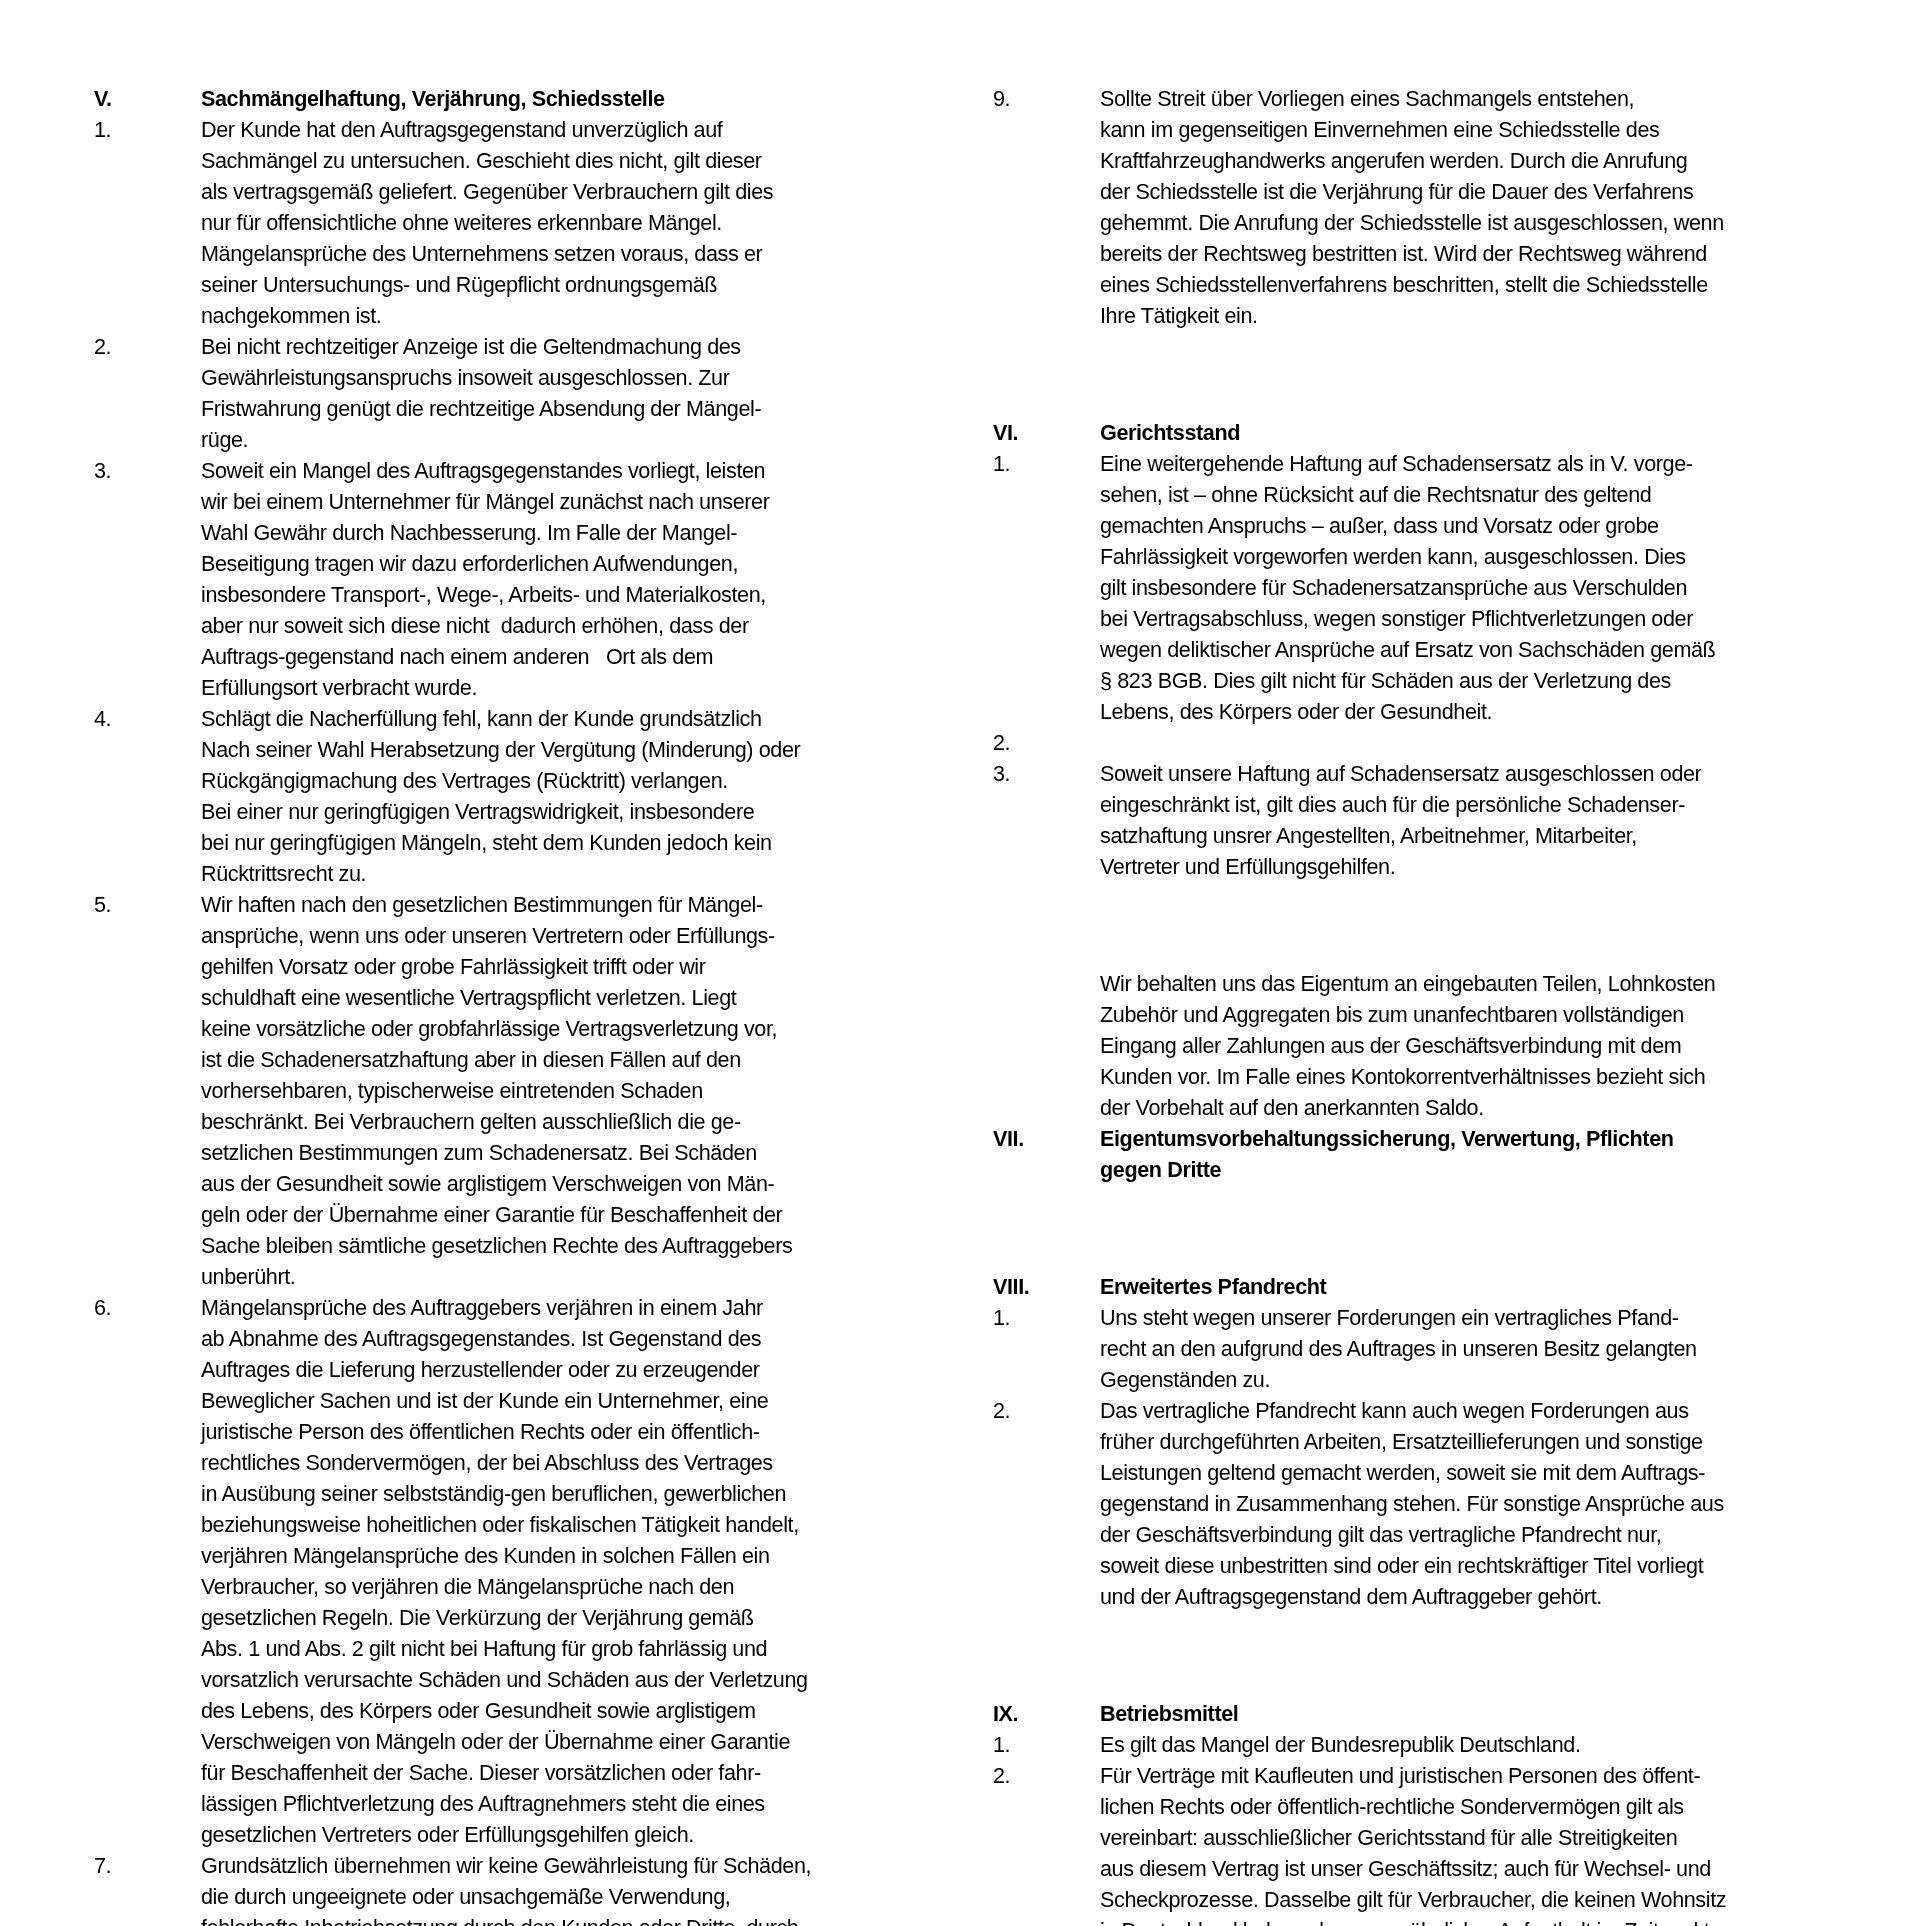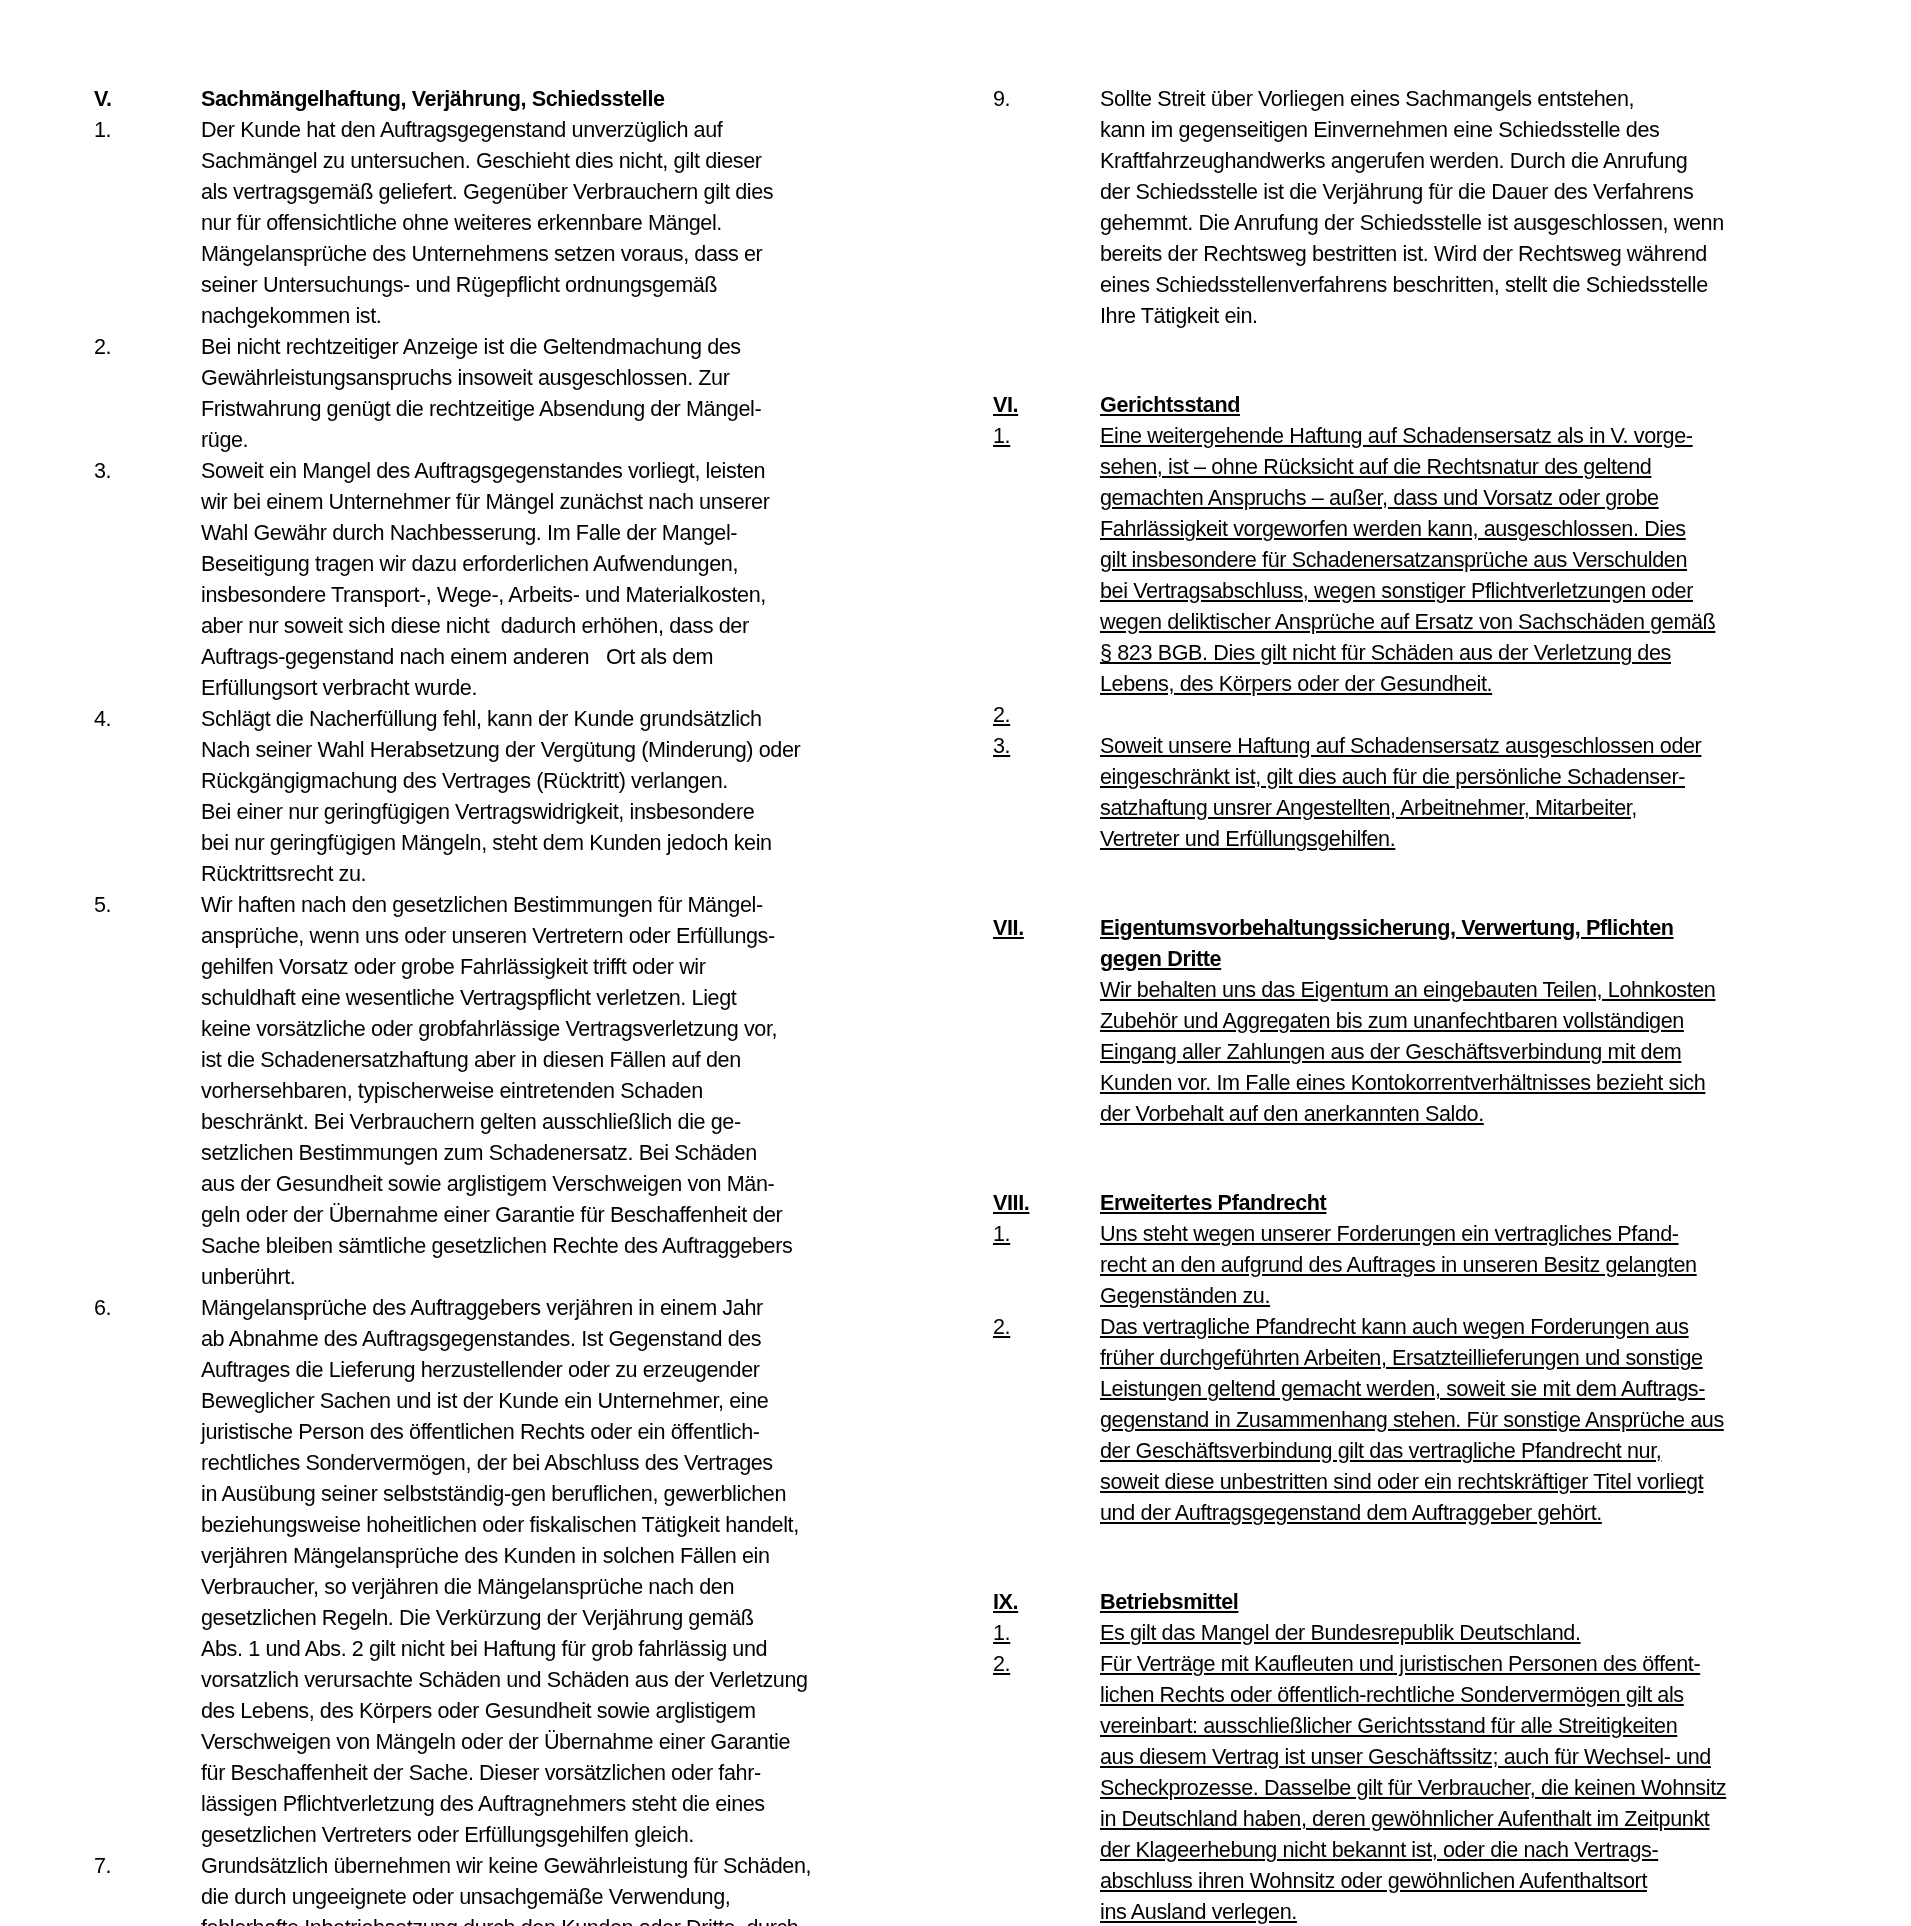--- a/index.html
+++ b/index.html
@@ -21,21 +21,21 @@
   .col {
     position: absolute;
     top: 83px;
     width: 840px;
     font-size: 21.6px;
     line-height: 31px;
     letter-spacing: -0.4px;
   }
   .col-left  { left: 94px; }
   .col-right { left: 993px; }
-  .section + .section { margin-top: 58px; text-decoration: underline; }
+  .section + .section { margin-top: 86px; }
   .row {
     display: flex;
     align-items: flex-start;
   }
   .num {
     flex: 0 0 107px;
     white-space: pre;
   }
   .text {
     flex: 1 1 auto;
@@ -178,32 +178,32 @@
         </div>
         <div class="row">
           <span class="num">3.</span>
           <div class="text">Soweit unsere Haftung auf Schadensersatz ausgeschlossen oder
 eingeschränkt ist, gilt dies auch für die persönliche Schadenser-
 satzhaftung unsrer Angestellten, Arbeitnehmer, Mitarbeiter,
 Vertreter und Erfüllungsgehilfen.</div>
         </div>
       </section>
       <section class="section">
-        <div class="row heading-row">
-          <span class="num bold">VII.</span>
-          <div class="text bold">Eigentumsvorbehaltungssicherung, Verwertung, Pflichten
-gegen Dritte</div>
-        </div>
         <div class="row">
           <span class="num"></span>
           <div class="text">Wir behalten uns das Eigentum an eingebauten Teilen, Lohnkosten
 Zubehör und Aggregaten bis zum unanfechtbaren vollständigen
 Eingang aller Zahlungen aus der Geschäftsverbindung mit dem
 Kunden vor. Im Falle eines Kontokorrentverhältnisses bezieht sich
 der Vorbehalt auf den anerkannten Saldo.</div>
+        </div>
+        <div class="row heading-row">
+          <span class="num bold">VII.</span>
+          <div class="text bold">Eigentumsvorbehaltungssicherung, Verwertung, Pflichten
+gegen Dritte</div>
         </div>
       </section>
       <section class="section">
         <div class="row heading-row">
           <span class="num bold">VIII.</span>
           <div class="text bold">Erweitertes Pfandrecht</div>
         </div>
         <div class="row">
           <span class="num">1.</span>
           <div class="text">Uns steht wegen unserer Forderungen ein vertragliches Pfand-

